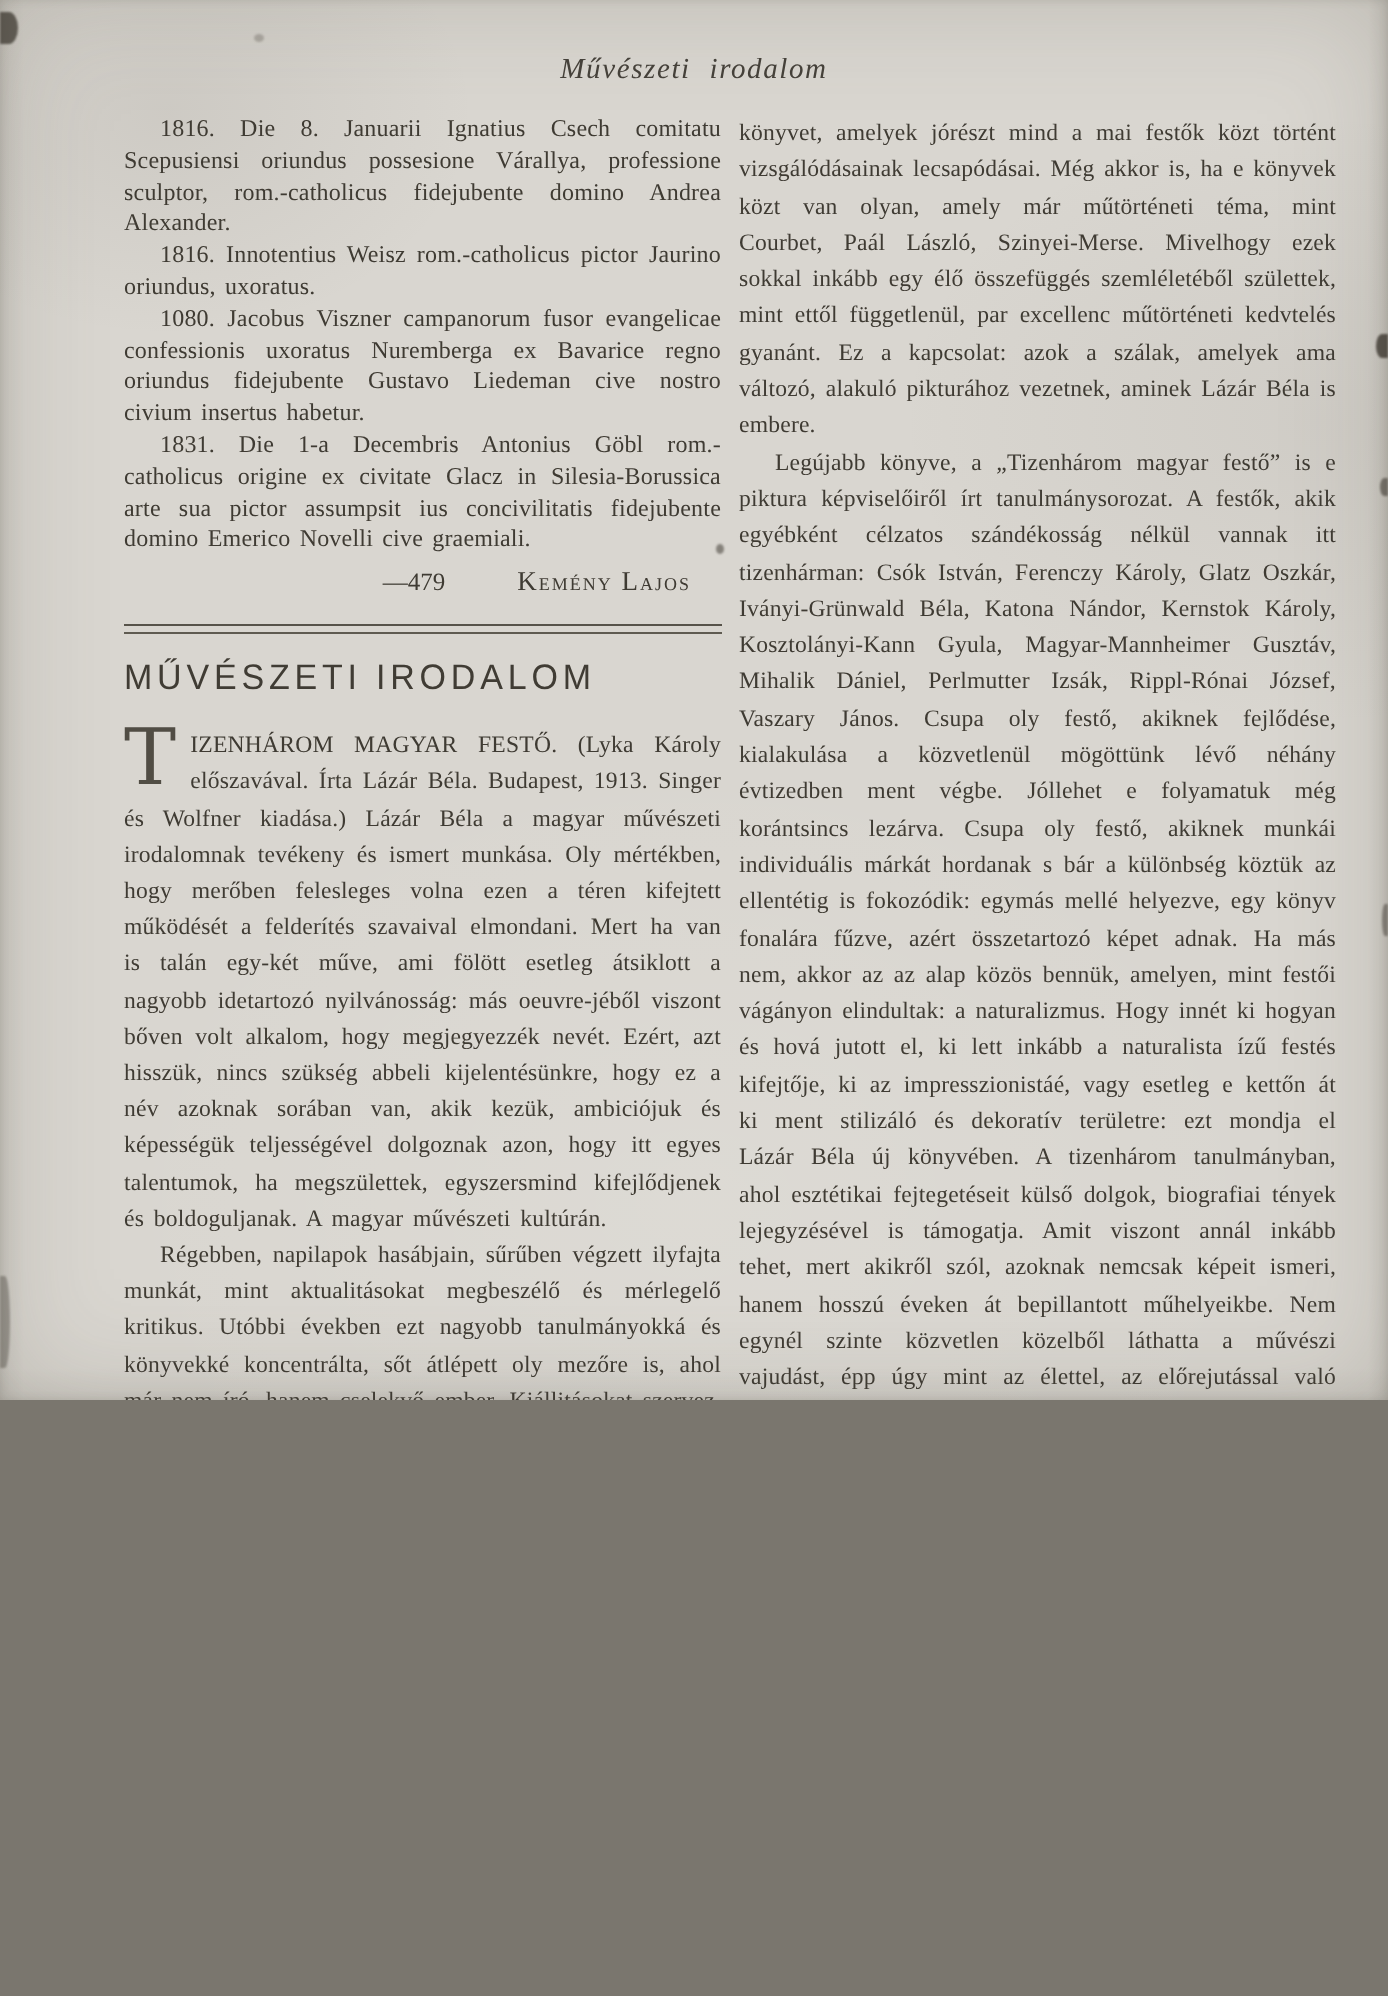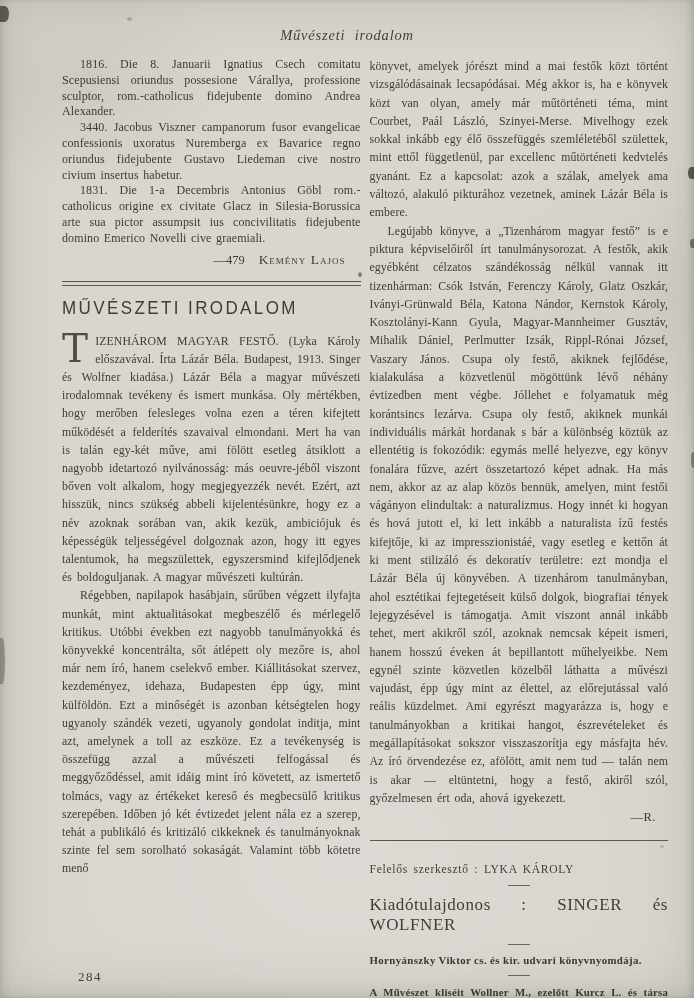--- a/index.html
+++ b/index.html
@@ -1,18 +1,18 @@
 <!DOCTYPE html>
 <html lang="hu" style="--paper: #d9d6d0; --ink: #3f3b33;"><head>
 <meta charset="utf-8">
 <style>
   html,body{margin:0;padding:0;background:#7a766e;}
   .page{
     position:relative;
-    width:694px;height:998px;
+    width:694px;height:700px;
     margin:0 auto;
     font-family:"Liberation Serif", serif;
     color:var(--ink,#3f3b33);
     background:
       radial-gradient(220px 160px at 12% 8%, rgba(105,100,92,0.10), transparent 70%),
       radial-gradient(300px 220px at 95% 30%, rgba(105,100,92,0.08), transparent 70%),
       radial-gradient(420px 320px at 50% 86%, rgba(255,255,250,0.10), transparent 72%),
       linear-gradient(90deg, rgba(95,90,82,0.10) 0, rgba(95,90,82,0) 12px),
       linear-gradient(270deg, rgba(95,90,82,0.13) 0, rgba(95,90,82,0) 10px),
       linear-gradient(0deg, rgba(95,90,82,0.08) 0, rgba(95,90,82,0) 16px),
@@ -31,21 +31,21 @@
   }
   .col{width:298.5px;}
   .col p{margin:0;text-align:justify;}
   
   .entry{
     font-size:12px;line-height:15.8px;text-indent:18px;
     word-spacing:1.5px;letter-spacing:0.1px;
   }
   .sig-row{
     display:flex;justify-content:flex-end;align-items:baseline;
-    gap:14px;padding-right:15px;margin-top:5px;
+    gap:36px;padding-right:15px;margin-top:5px;
     font-size:12.5px;
   }
   .sig-name{font-variant:small-caps;letter-spacing:1px;font-size:13.5px;}
   .double-rule{
     margin-top:13px;height:3px;
     border-top:1.3px solid #57534a;border-bottom:1px solid #5f5b51;
   }
   .section-heading{
     margin:12px 0 0 0;
     font-family:"Liberation Sans", sans-serif;
@@ -102,21 +102,22 @@
 <body>
 
 <div class="page">
 
   <div class="running-head">Művészeti irodalom</div>
 
   <div class="columns">
 
     <div class="col">
       <p class="entry">1816. Die 8. Januarii Ignatius Csech comitatu Scepusiensi oriundus possesione Várallya, professione sculptor, rom.-catholicus fidejubente domino Andrea Alexander.</p>
-      <p class="entry">3440. Jacobus Viszner campanorum fusor evangelicae confessionis uxoratus Nuremberga ex Bavarice regno oriundus fidejubente Gustavo Liedeman cive nostro civium insertus habetur.</p>
+      <p class="entry">1816. Innotentius Weisz rom.-catholicus pictor Jaurino oriundus, uxoratus.</p>
+      <p class="entry">1080. Jacobus Viszner campanorum fusor evangelicae confessionis uxoratus Nuremberga ex Bavarice regno oriundus fidejubente Gustavo Liedeman cive nostro civium insertus habetur.</p>
       <p class="entry">1831. Die 1-a Decembris Antonius Göbl rom.-catholicus origine ex civitate Glacz in Silesia-Borussica arte sua pictor assumpsit ius concivilitatis fidejubente domino Emerico Novelli cive graemiali.</p>
 
       <div class="sig-row">
         <span class="sig-num">—479</span>
         <span class="sig-name">Kemény Lajos</span>
       </div>
 
       <div class="double-rule"></div>
 
       <h2 class="section-heading">MŰVÉSZETI IRODALOM</h2>

